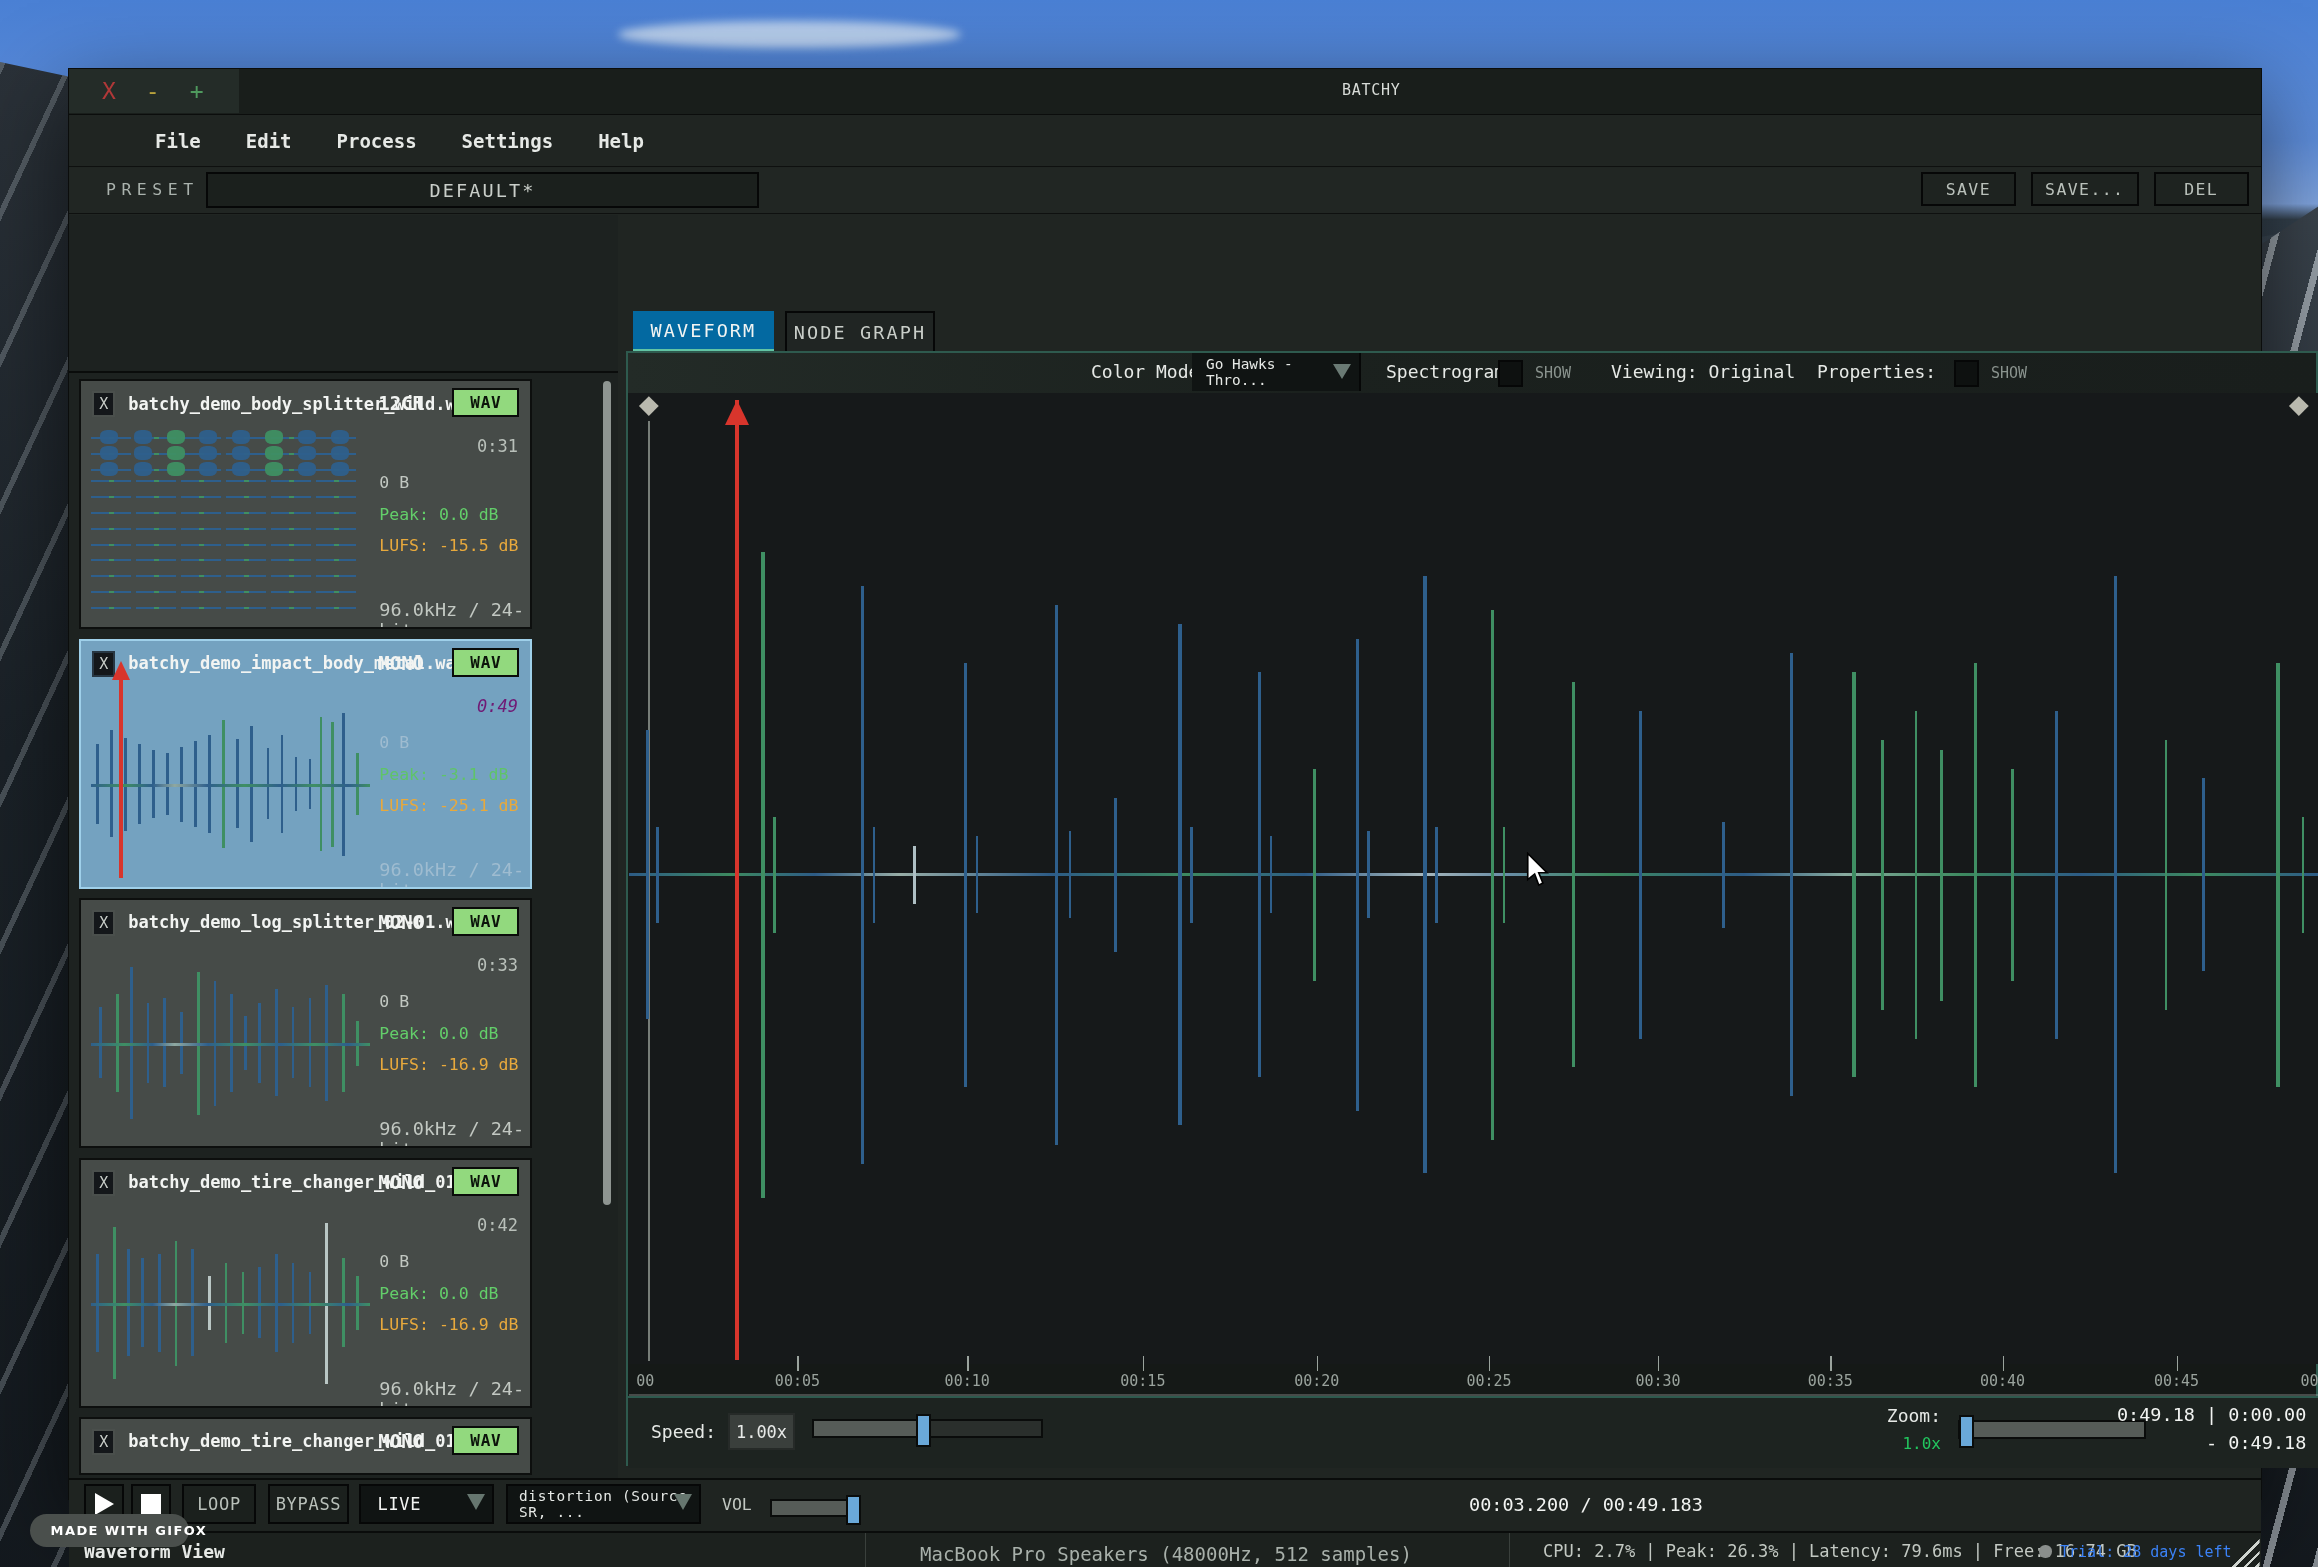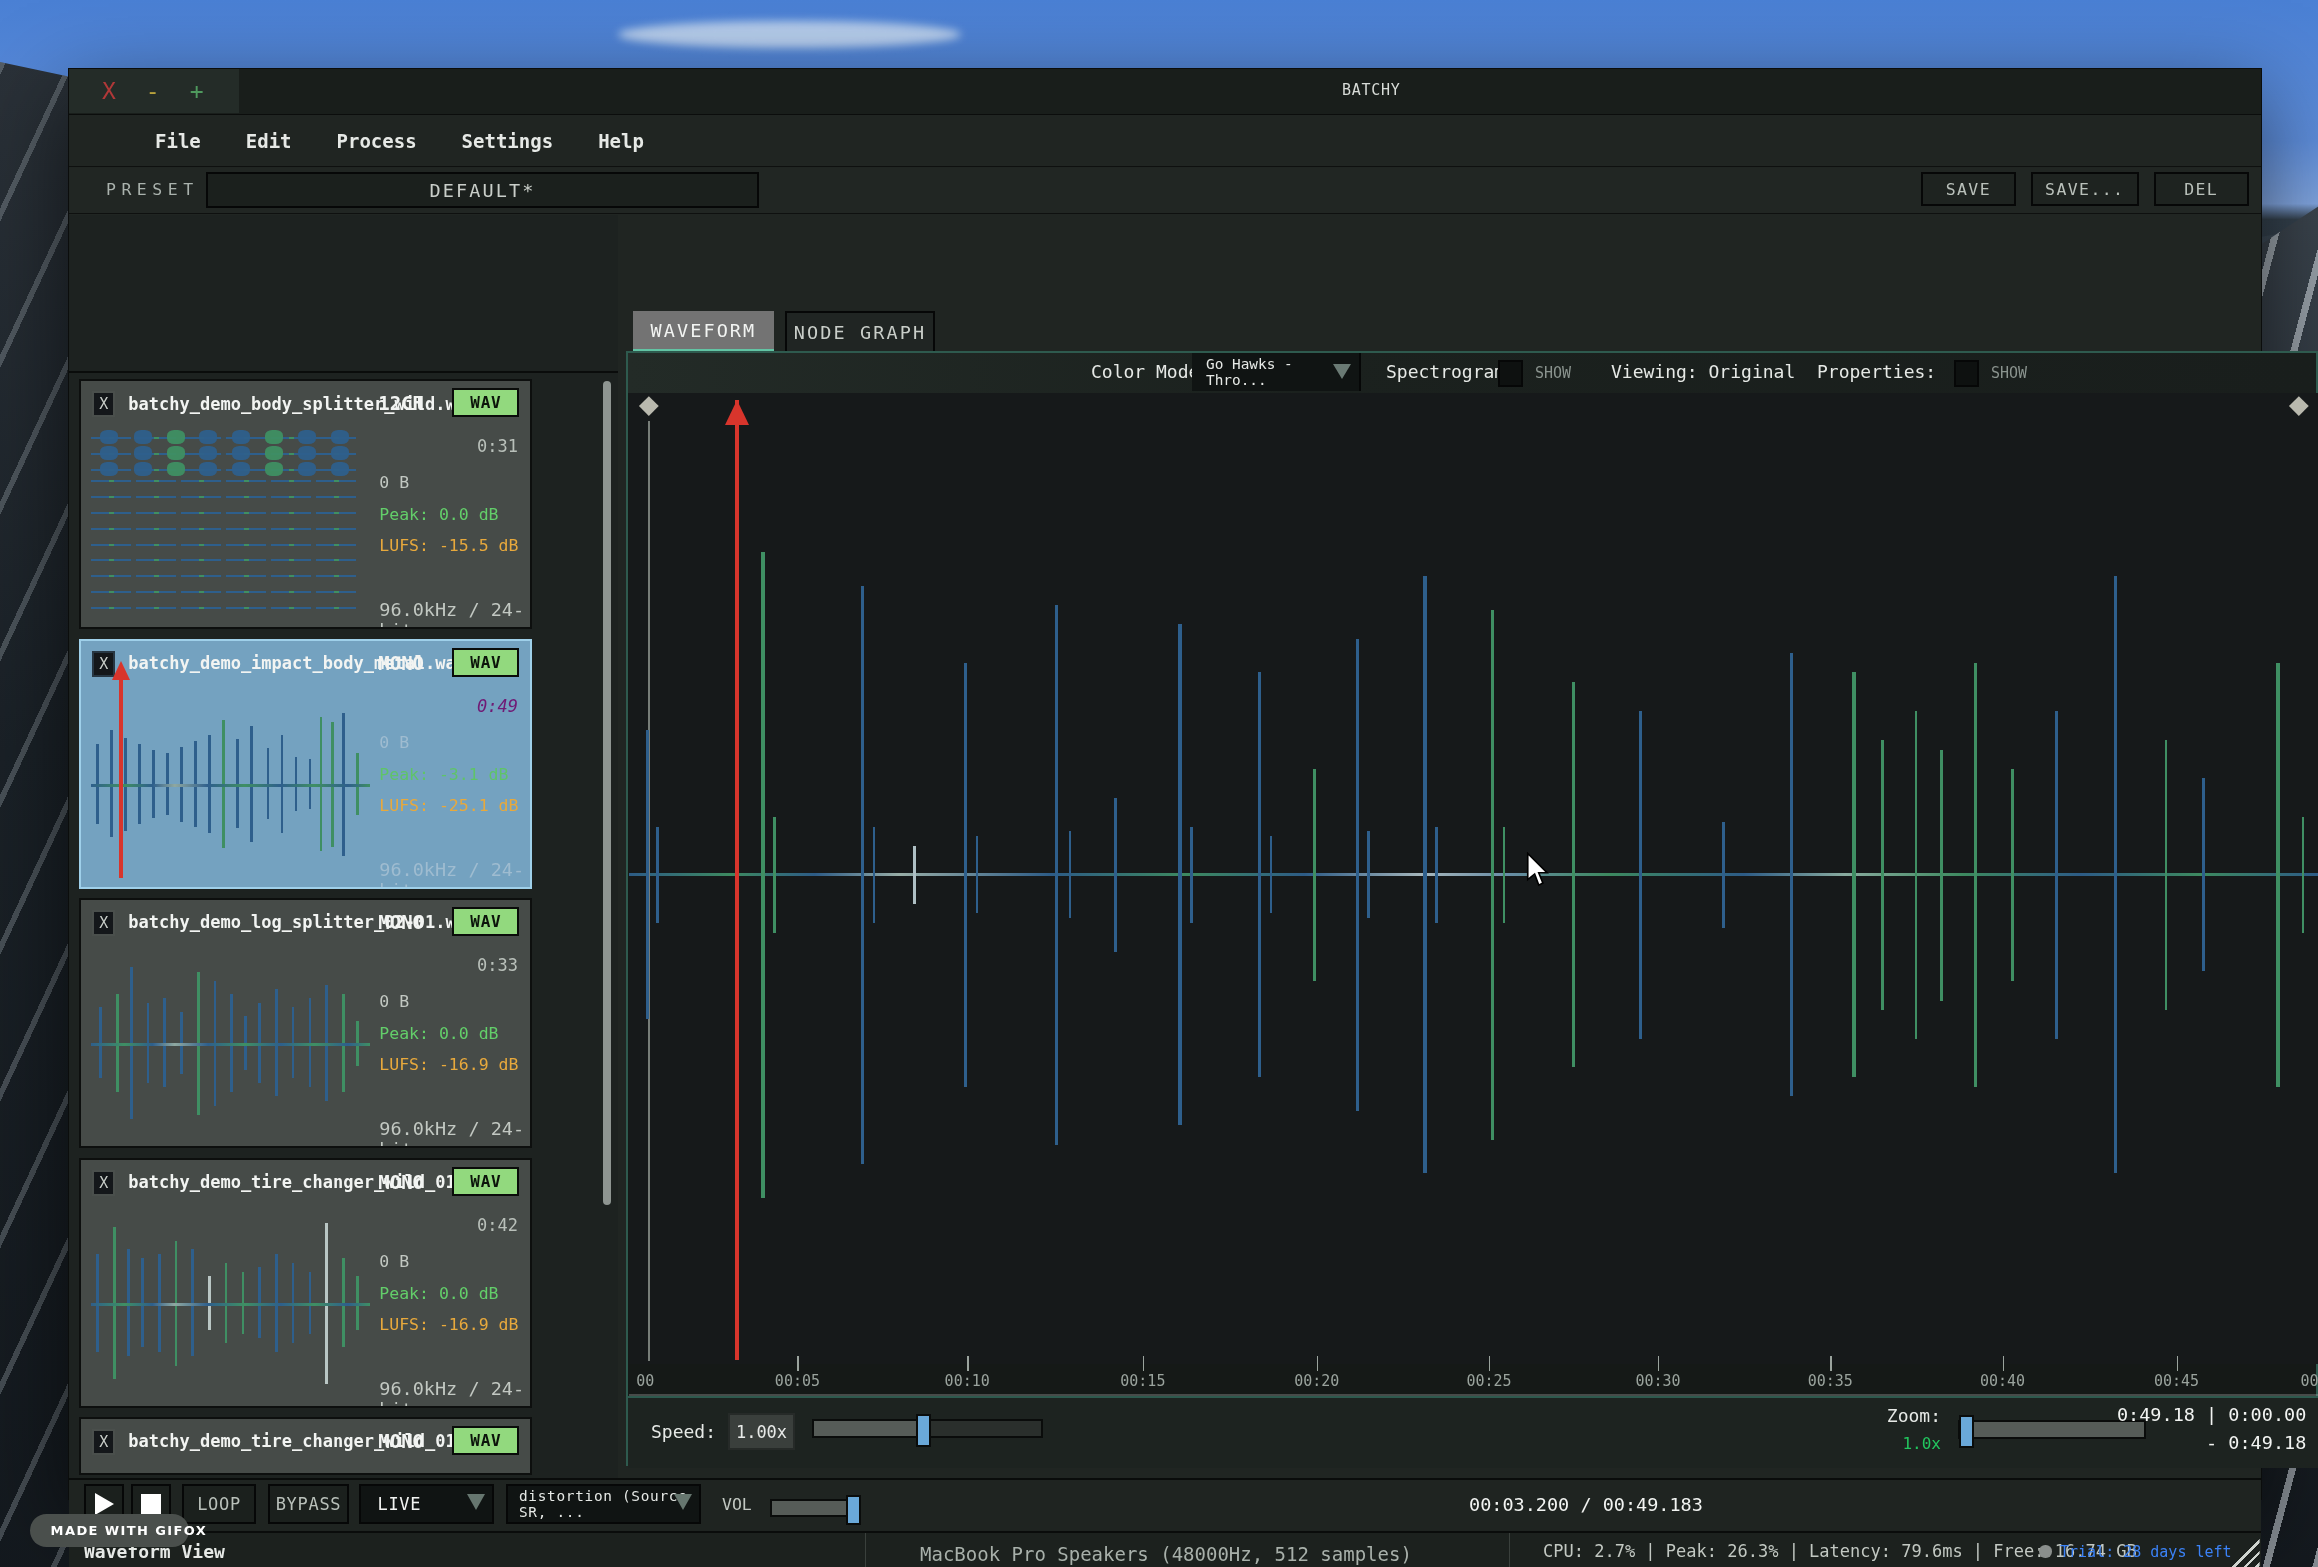--- a/index.html
+++ b/index.html
@@ -86,21 +86,21 @@
   .ch-row .ln{position:absolute;left:0;top:50%;width:100%;height:2.1px;
     background:repeating-linear-gradient(90deg,#2e5f8c 0 18px,#3f8f63 18px 23px,#2e5f8c 23px 40px,#28536e33 40px 45px);}
   .ch-row.big .blob{position:absolute;top:0;width:18px;height:100%;border-radius:40%;background:#2e5f8c;opacity:.95;}
   .card-playhead{position:absolute;left:38px;top:38px;width:4.1px;height:199px;background:#d8352c;}
   .card-playhead::before{content:"";position:absolute;left:-7.6px;top:-18px;width:0;height:0;
     border-left:9.6px solid transparent;border-right:9.6px solid transparent;border-bottom:19px solid #d8352c;}
 
   
   #main{position:absolute;left:557px;top:146px;width:1693px;height:1264px;}
   .tab{position:absolute;top:96px;height:38px;display:flex;align-items:center;justify-content:center;font-size:18.5px;letter-spacing:2.1px;}
-  #tab-waveform{left:6.9px;width:141px;background:#737373;color:#f2f4f2;border-bottom:4.1px solid #62c4a4;}
+  #tab-waveform{left:6.9px;width:141px;background:#0369a1;color:#f2f4f2;border-bottom:4.1px solid #62c4a4;}
   #tab-nodegraph{left:159px;width:146px;background:#202523;color:#c9cec9;border:2.7px solid #060707;}
   #wave-panel{position:absolute;left:0px;top:136px;width:1692px;height:1115px;border:2.1px solid #2e5a4e;background:#14181655;background:#151917;box-sizing:border-box;}
   #wave-header{position:absolute;left:0;top:0;width:100%;height:40px;
     background:linear-gradient(90deg,#232b27 0%,#1b211e 40%,#191e1c 100%);}
   #cm-label{position:absolute;left:463px;top:8.2px;color:#e6e9e6;font-size:18px;}
   #cm-select{position:absolute;left:564px;top:0px;width:169px;height:38px;background:#101413;border-right:2.1px solid #060707;color:#e6e9e6;font-size:14.4px;display:flex;align-items:center;padding-left:14px;box-sizing:border-box;}
   #cm-select .arrow{position:absolute;right:8.2px;top:11px;width:0;height:0;border-left:9.6px solid transparent;border-right:9.6px solid transparent;border-top:15px solid #6a7a74;}
   #spec-label{position:absolute;left:758px;top:8.2px;color:#e6e9e6;font-size:18px;}
   #spec-check{position:absolute;left:870px;top:6.9px;width:20.6px;height:23px;background:#0e1110;border:2.7px solid #060707;}
   #spec-show{position:absolute;left:907px;top:11px;color:#8a938e;font-size:15px;}

